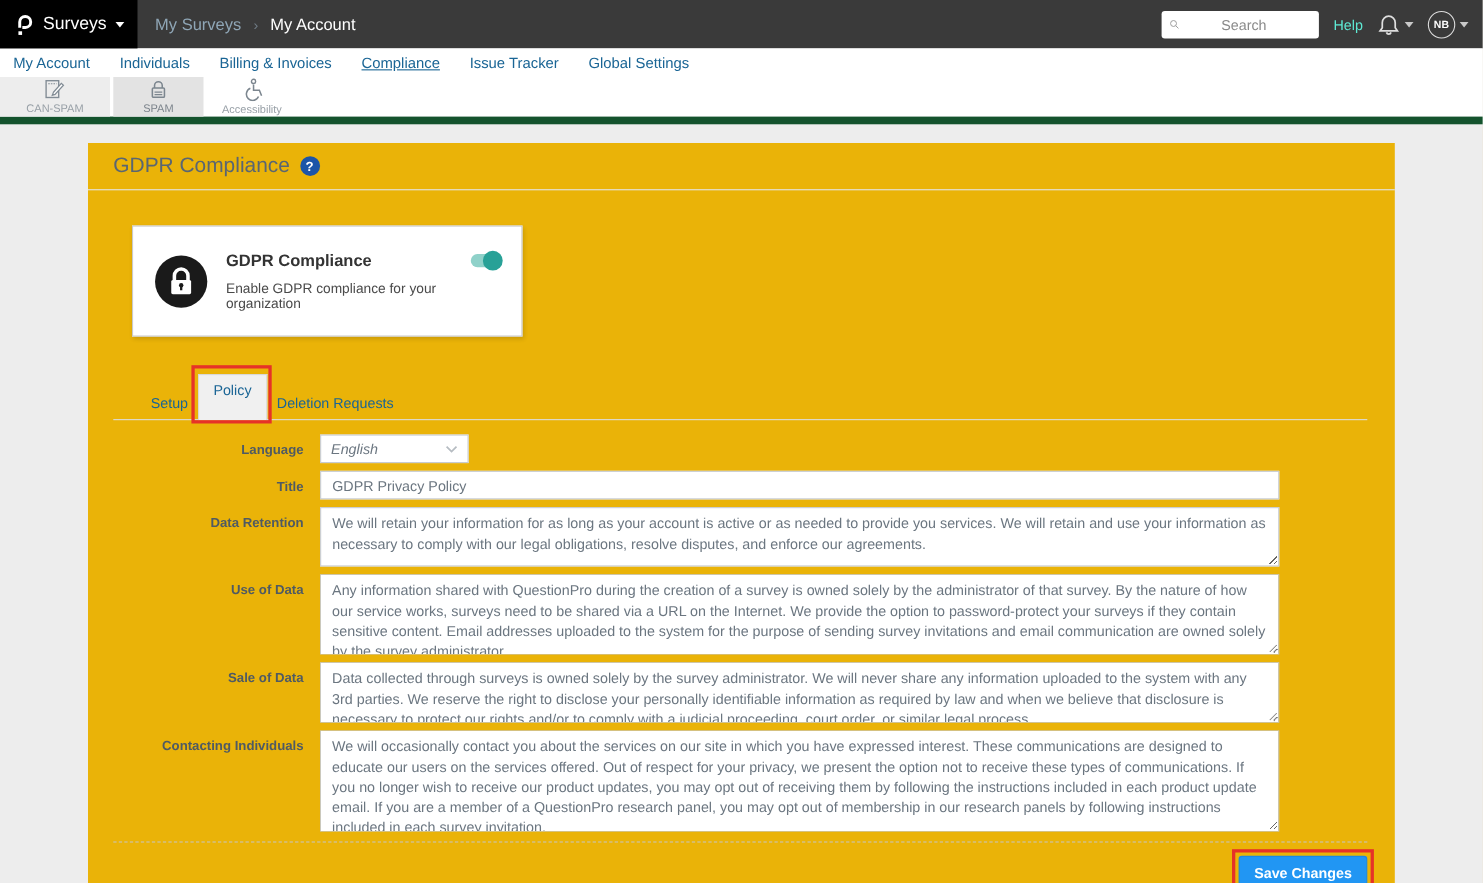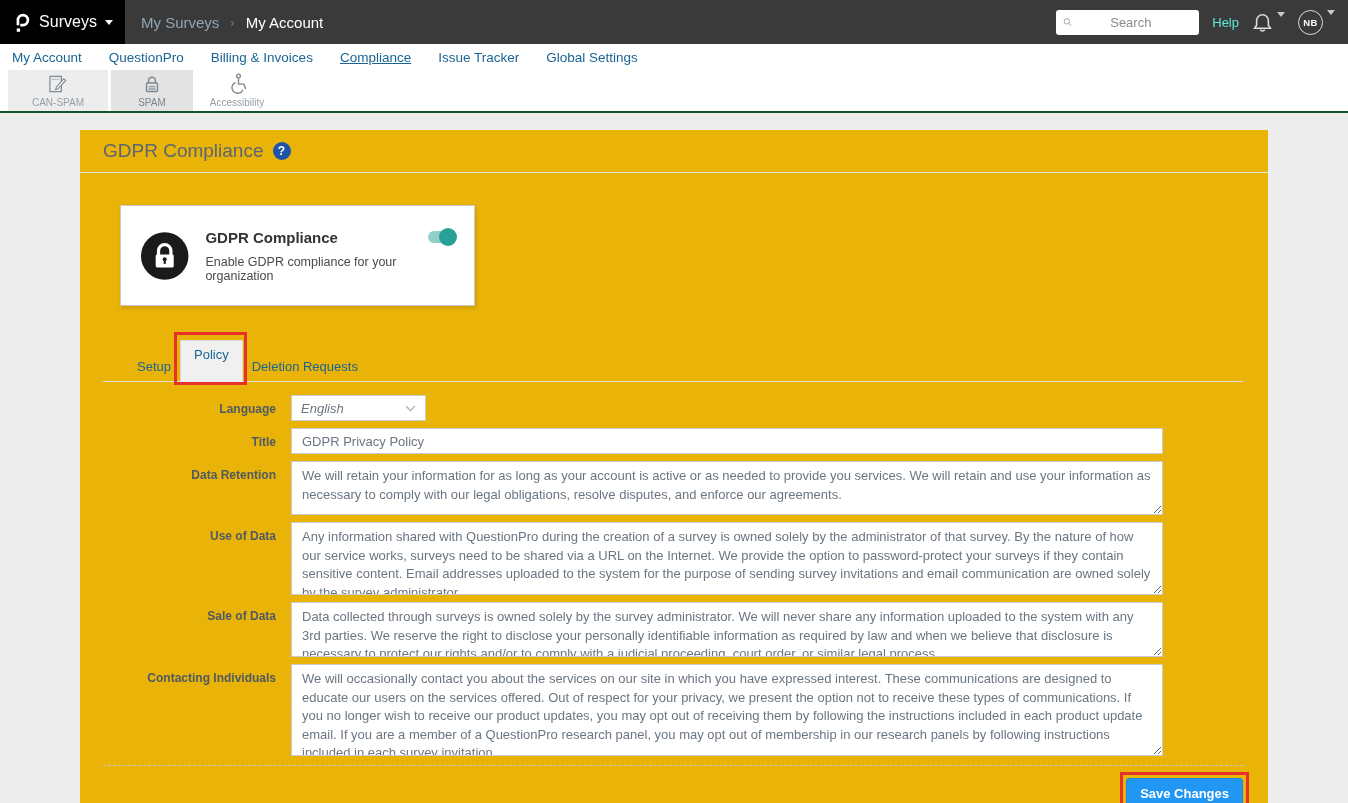--- a/index.html
+++ b/index.html
@@ -18,32 +18,32 @@
   .bc-parent { color:#8fa6b6; cursor:pointer; }
   .bc-sep { color:#6f7b84; font-size:13px; }
   .bc-current { color:#fff; }
   .topbar-right { margin-left:auto; display:flex; align-items:center; gap:13px; padding-right:13px; }
   .searchbox { width:143px; height:25px; background:#fff; border-radius:3px; display:flex;
     align-items:center; padding:0 7px; gap:5px; }
   .searchbox input { border:none; outline:none; width:100%; font-size:13px; color:#333;
     font-family:inherit; background:transparent;margin-left:31px; }
   .searchbox input::placeholder { color:#8a8a8a; }
   .help-link { color:#5eead4; font-size:13px; cursor:pointer; }
-  .bell-wrap, .avatar-wrap { display:flex; cursor:pointer; }
+  .bell-wrap, .avatar-wrap { display:flex; align-items:center; cursor:pointer; }
   .avatar { width:25px; height:25px; border:1px solid #dcdcdc; border-radius:50%; display:flex;
     align-items:center; justify-content:center; color:#fff; font-size:9.5px; font-weight:bold; letter-spacing:.3px; }
 
   
   .subnav { height:26px; background:#fff; display:flex; align-items:center; gap:27px;
     padding-left:12px; font-size:13.5px; }
   .subnav a { color:#1a6595; text-decoration:none; cursor:pointer; }
   .subnav a.active { text-decoration:underline; }
 
   
-  .icon-tabs { background:#fff; height:43px; display:flex; border-bottom:2px solid #14532d;padding-left:8px; }
+  .icon-tabs { background:#fff; height:43px; display:flex; border-bottom:7px solid #14532d; }
   .icon-tab { display:flex; flex-direction:column; align-items:center; justify-content:center;
     gap:3px; font-size:10px; color:#98a0a7; cursor:pointer; }
   .icon-tab.t-canspam { width:100px; background:#ededed; margin-right:3px; }
   .icon-tab.t-gdpr { width:82px; background:#e3e3e3; color:#7c848c; }
   .icon-tab.t-access { width:88px; }
 
   
   .page { height:690px; padding-top:17px; }
   .panel { margin-left:80px; width:1188px; height:673px; background:#eab308; }
   .panel-header { height:43px; border-bottom:1px solid #e4e4e4; display:flex; align-items:center;
@@ -130,21 +130,21 @@
     </span>
     <span class="avatar-wrap">
       <span class="avatar">NB</span>
       <span class="caret-g"></span>
     </span>
   </div>
 </header>
 
 <nav class="subnav">
   <a>My Account</a>
-  <a>QuestionPro</a>
+  <a>Individuals</a>
   <a>Billing &amp; Invoices</a>
   <a class="active">Compliance</a>
   <a>Issue Tracker</a>
   <a>Global Settings</a>
 </nav>
 
 <div class="icon-tabs">
   <div class="icon-tab t-canspam">
     <svg width="21" height="20" viewBox="0 0 22 20">
       <rect x="2" y="2" width="12" height="16" fill="none" stroke="#828c95" stroke-width="1.3"></rect>

